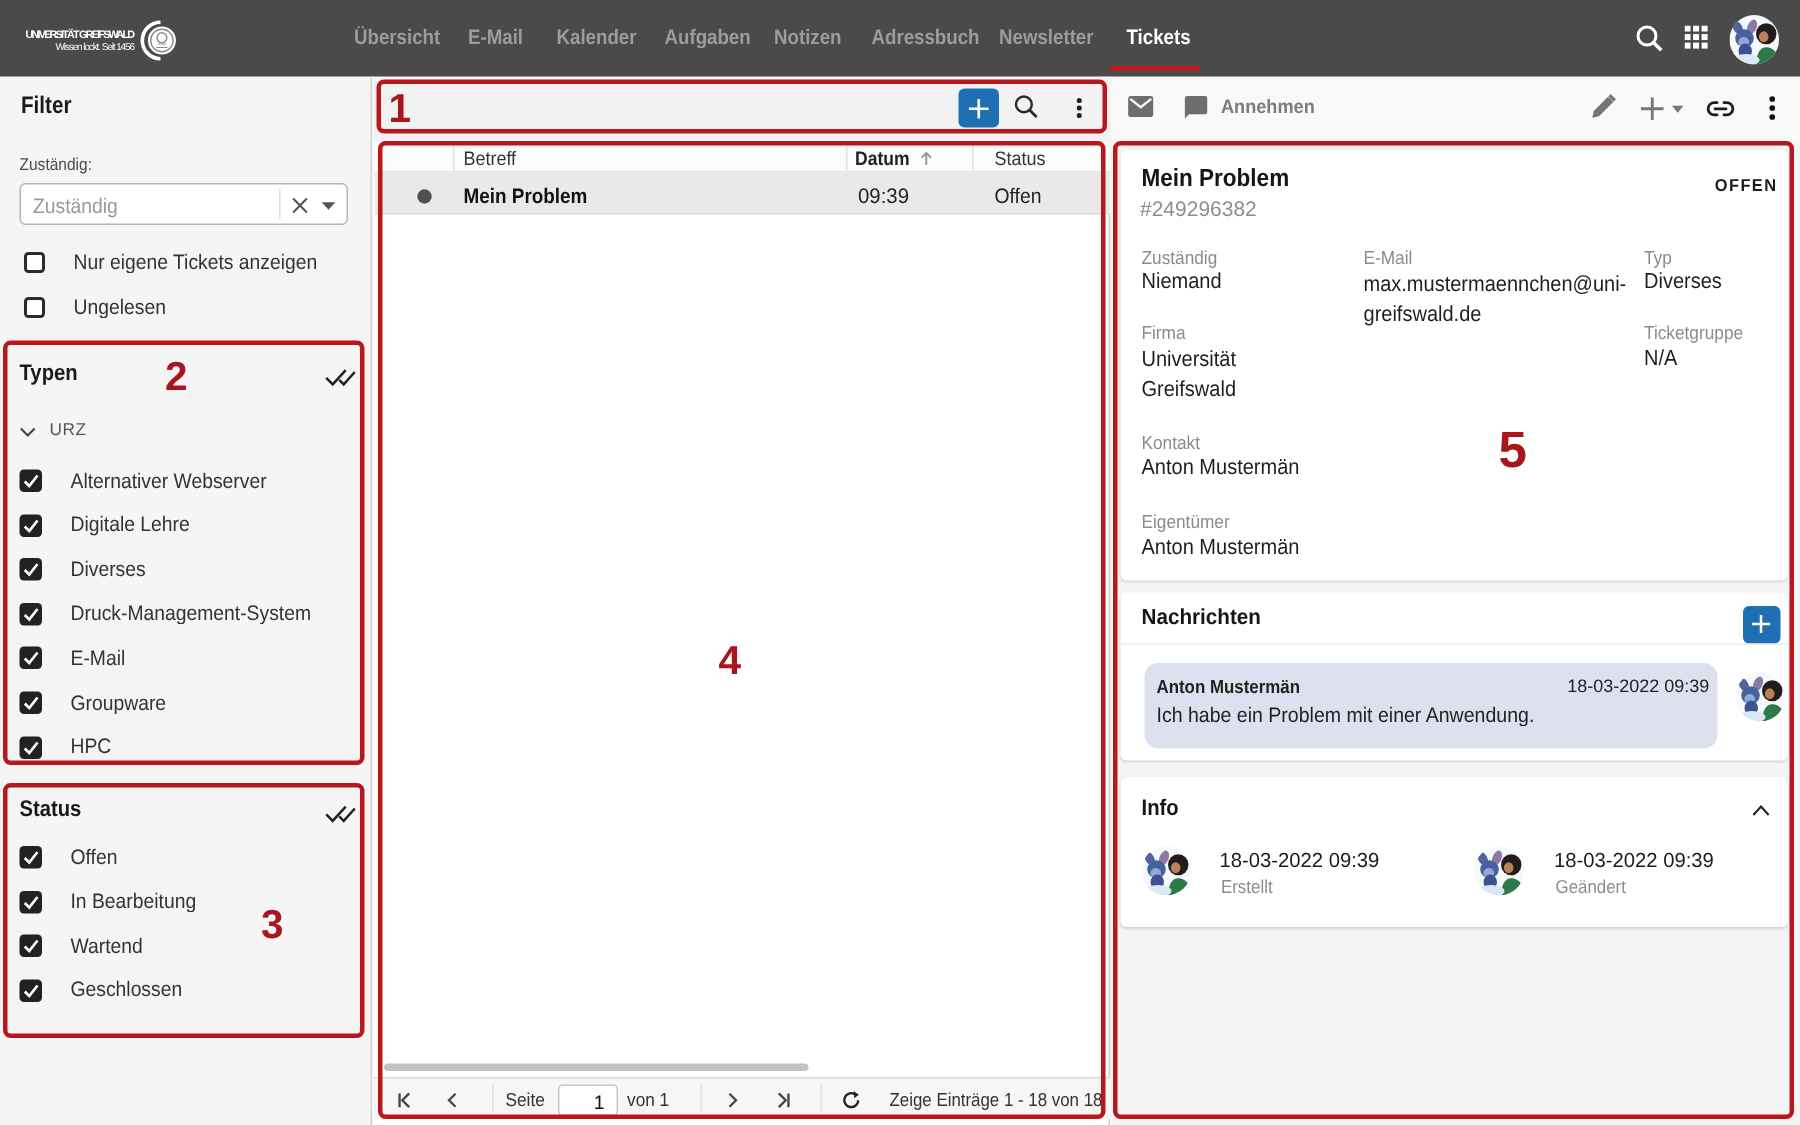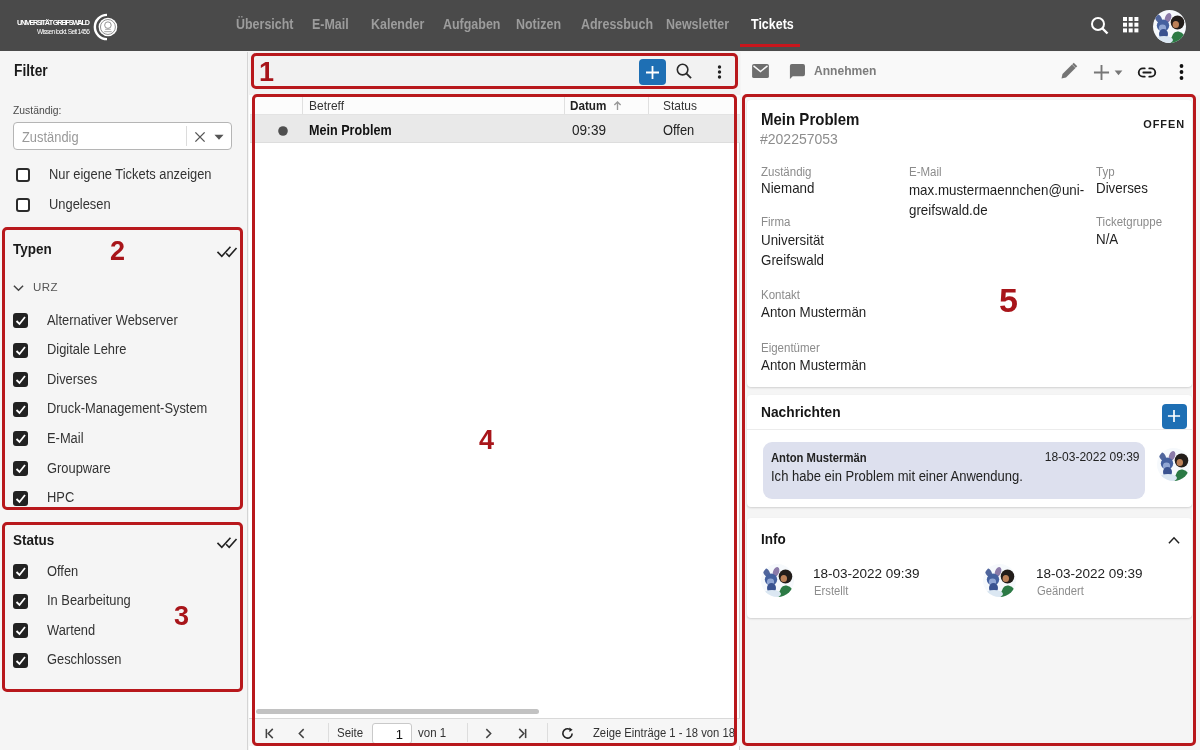--- a/index.html
+++ b/index.html
@@ -228,21 +228,21 @@
   </g>
 </svg>
 <svg class="abs" style="left:1178.5px; top:64px;" width="5" height="16" viewBox="0 0 5 16">
   <circle cx="2.5" cy="2" r="1.9" fill="#111"></circle>
     <circle cx="2.5" cy="8" r="1.9" fill="#111"></circle>
     <circle cx="2.5" cy="14" r="1.9" fill="#111"></circle>
 </svg>
 
 <div class="card" style="left:747px; top:100px; width:445px; height:287px;"></div>
 <div class="abs" style="left:761px; top:110px; font-size:16.5px; font-weight:700; color:#161616; transform:scaleX(0.91); transform-origin:left top;">Mein Problem</div>
-<div class="abs" style="left:760px; top:130.5px; font-size:14px; color:#8d8d8d;">#202257053</div>
+<div class="abs" style="left:760px; top:130.5px; font-size:14px; color:#8d8d8d;">#249296382</div>
 <div class="abs" style="right:15px; top:118px; font-size:11.5px; font-weight:700; color:#1c1c1c; letter-spacing:1px; transform:scaleX(0.95); transform-origin:right top;">OFFEN</div>
 
 <div class="flabel" style="left:761px; top:164.5px;">Zuständig</div>
 <div class="fvalue" style="left:761px; top:179.5px;">Niemand</div>
 <div class="flabel" style="left:909px; top:164.5px;">E-Mail</div>
 <div class="fvalue" style="left:909px; top:179.5px; line-height:20px;">max.mustermaennchen@uni-<br>greifswald.de</div>
 <div class="flabel" style="left:1096px; top:164.5px;">Typ</div>
 <div class="fvalue" style="left:1096px; top:179.5px;">Diverses</div>
 
 <div class="flabel" style="left:761px; top:215px;">Firma</div>

